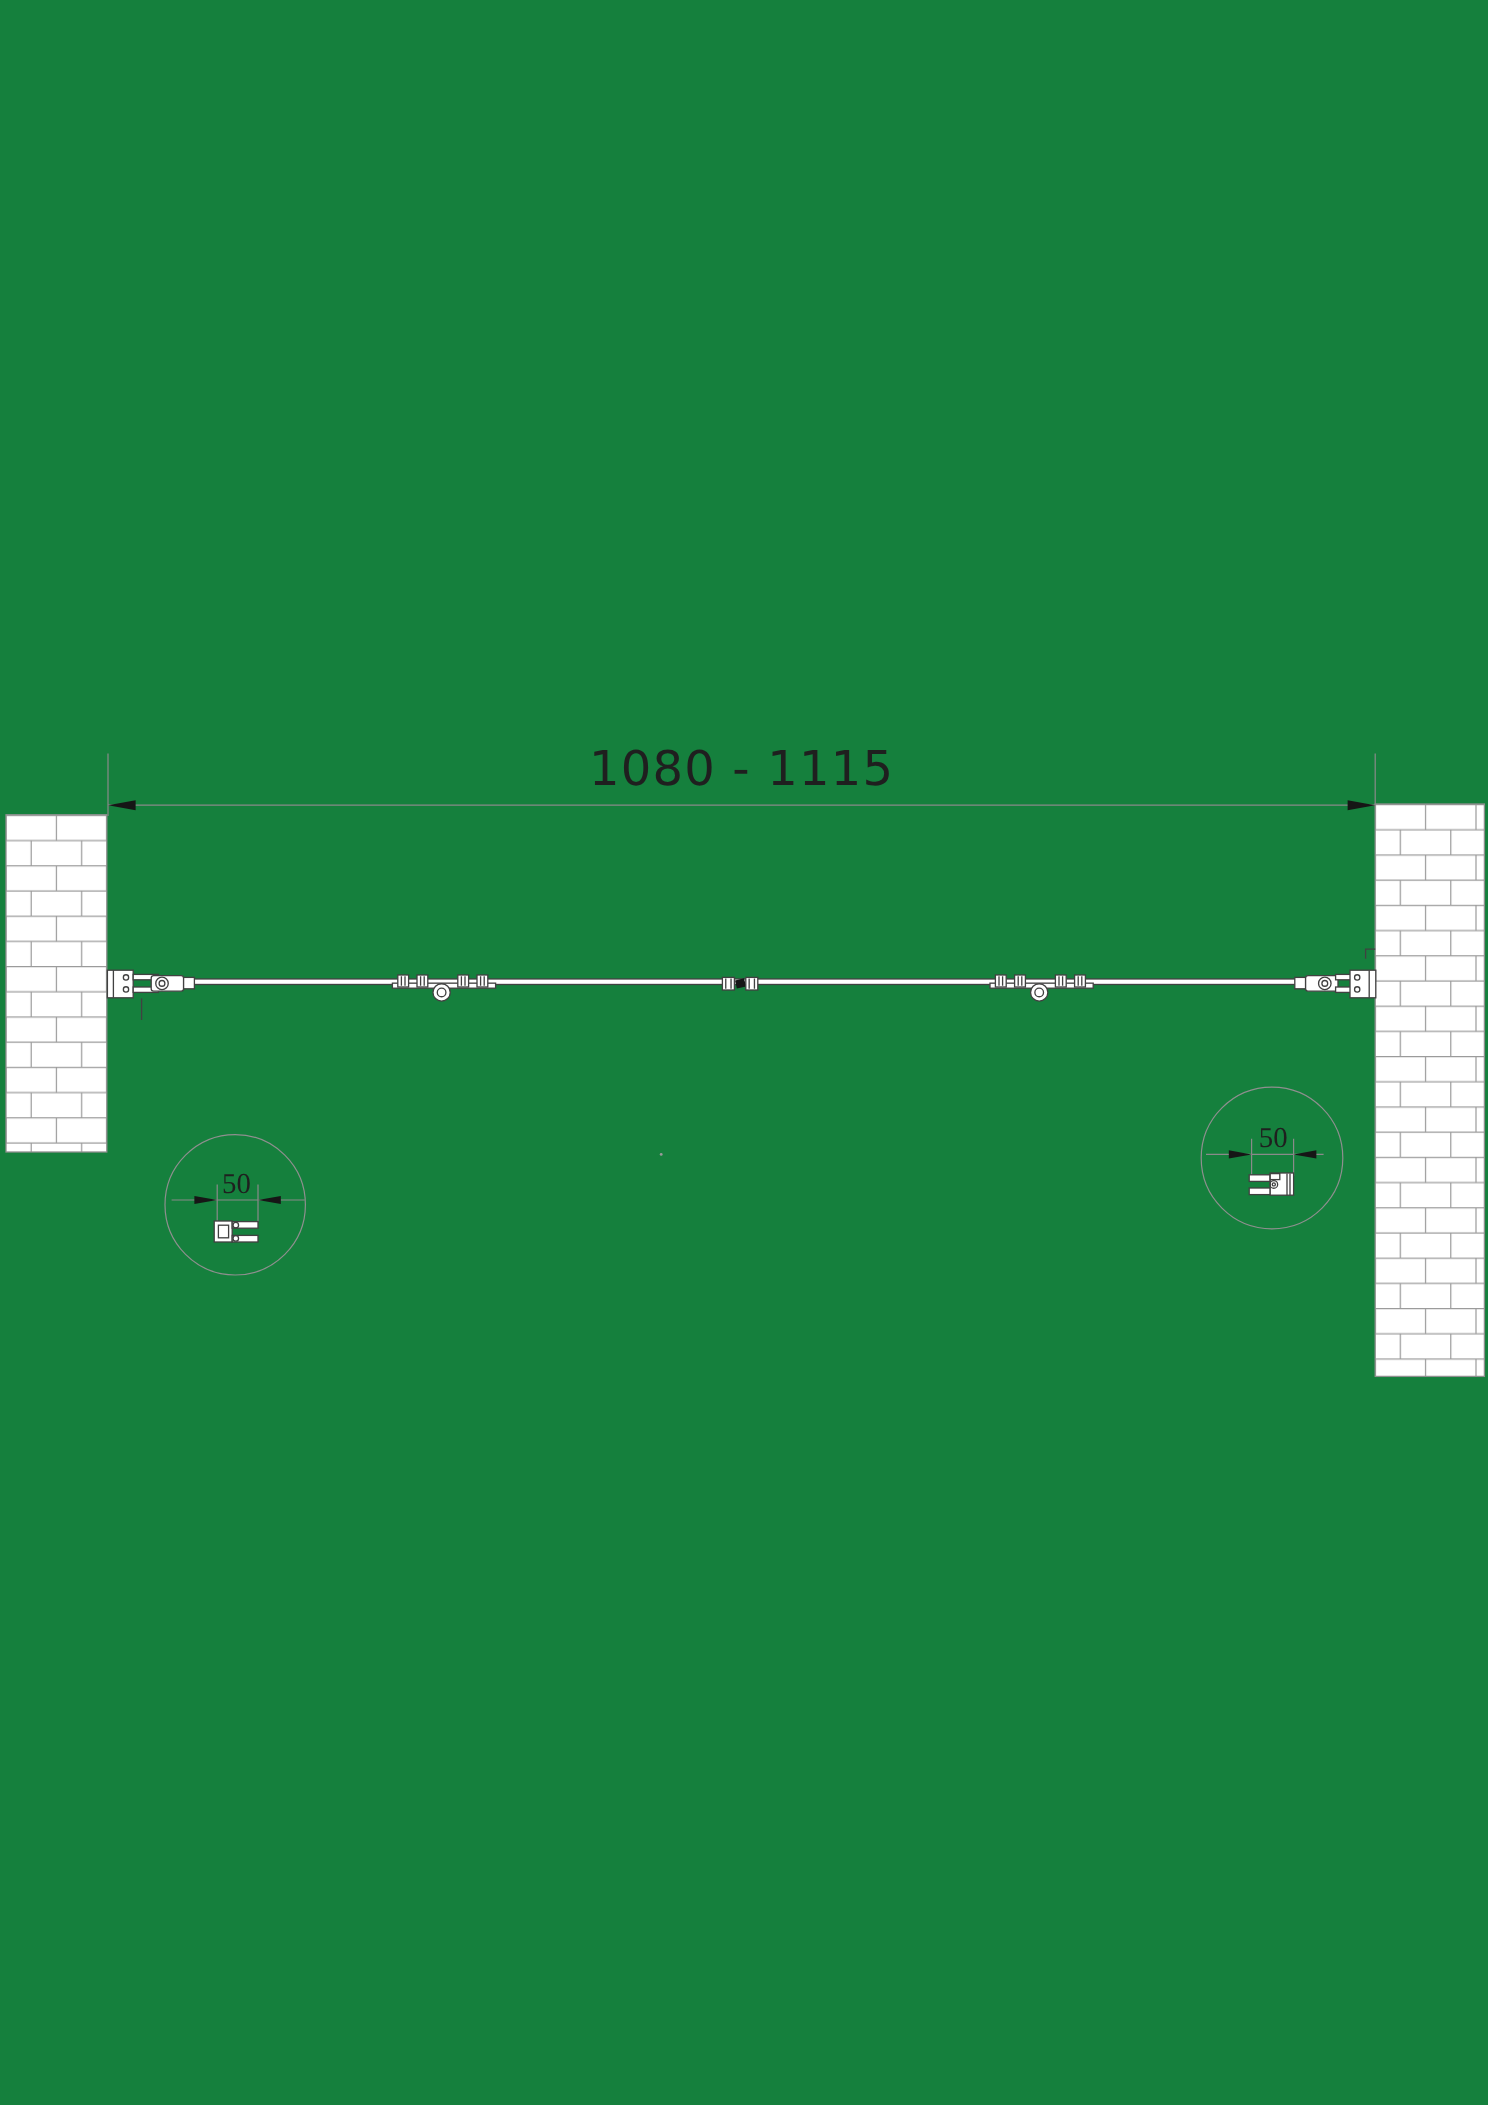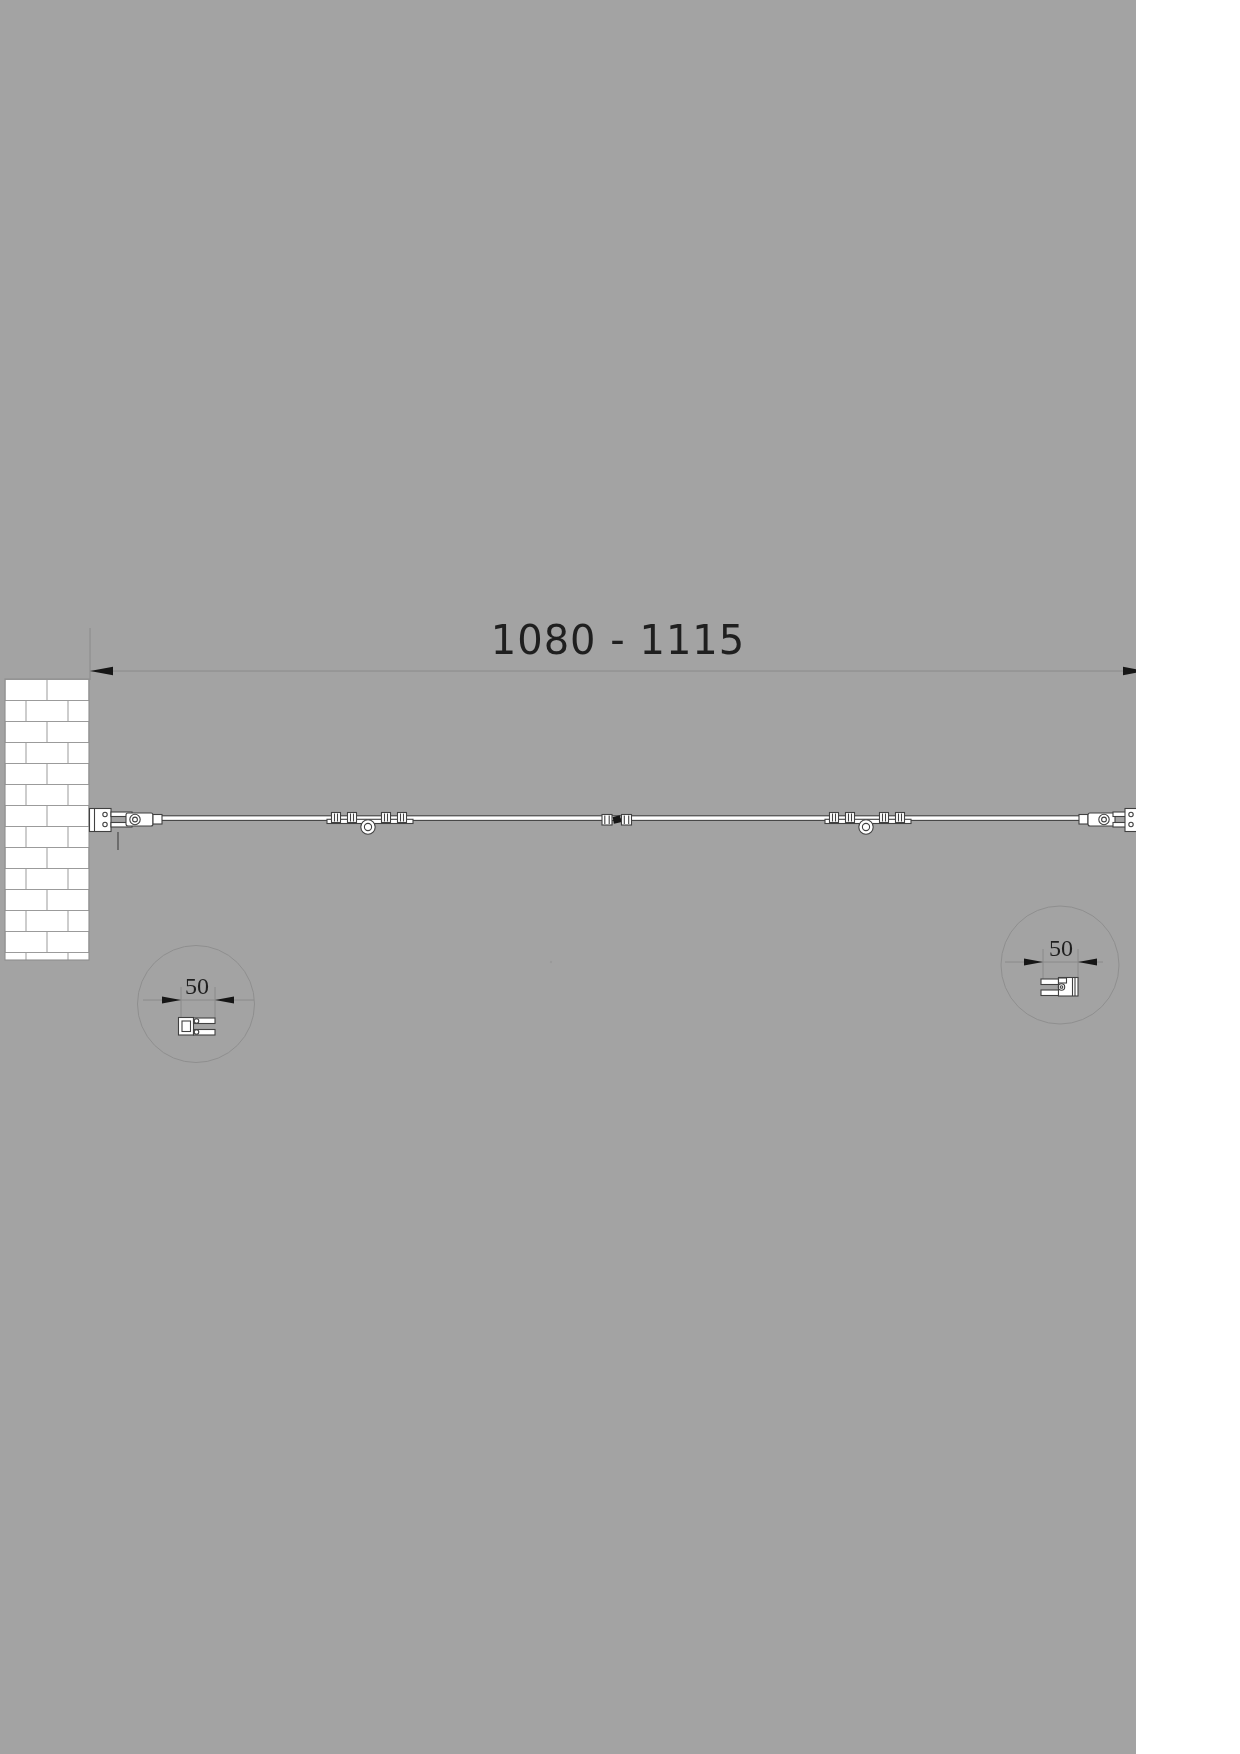--- a/index.html
+++ b/index.html
@@ -5,23 +5,23 @@
   html, body {
     margin: 0;
     padding: 0;
     background: #ffffff;
     width: 1240px;
     height: 1754px;
     font-family: "DejaVu Sans", sans-serif;
   }
   #stage {
     position: relative;
-    width: 1136px;
+    width: 1240px;
     height: 1754px;
-    background: #a3a3a3;
+    background: #15803d;
     overflow: hidden;
   }
   svg { display: block; }
   .dim-text {
     font-family: "DejaVu Sans", "Liberation Sans", sans-serif;
     font-size: 40px;
     letter-spacing: 1px;
     fill: #1f1f1f;
   }
   .detail-text {

